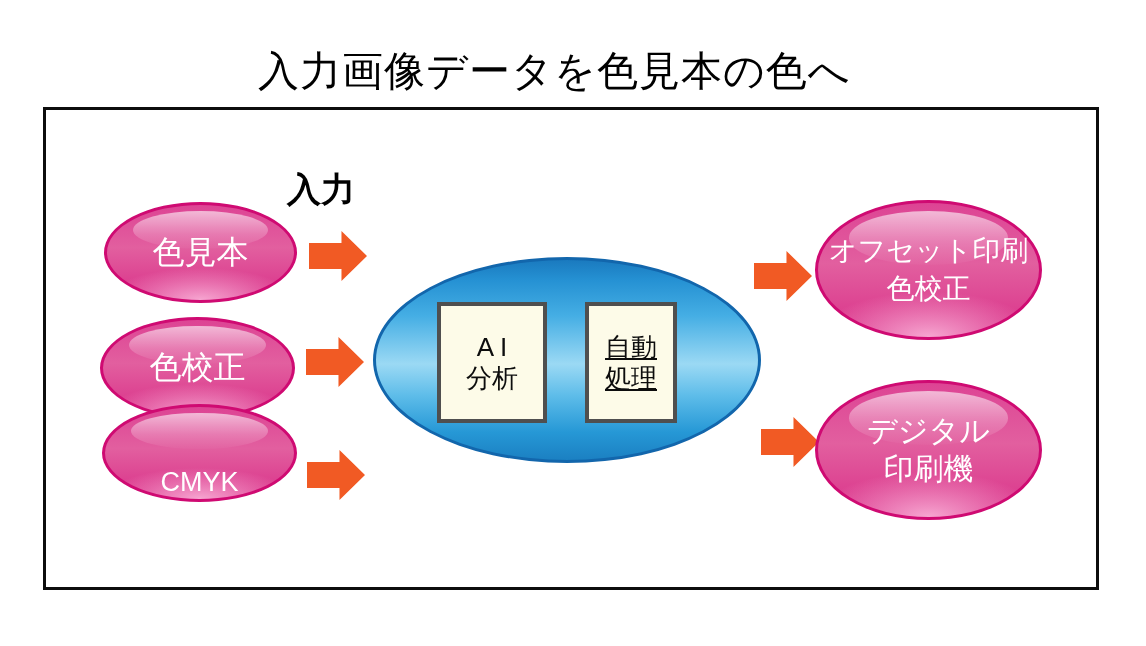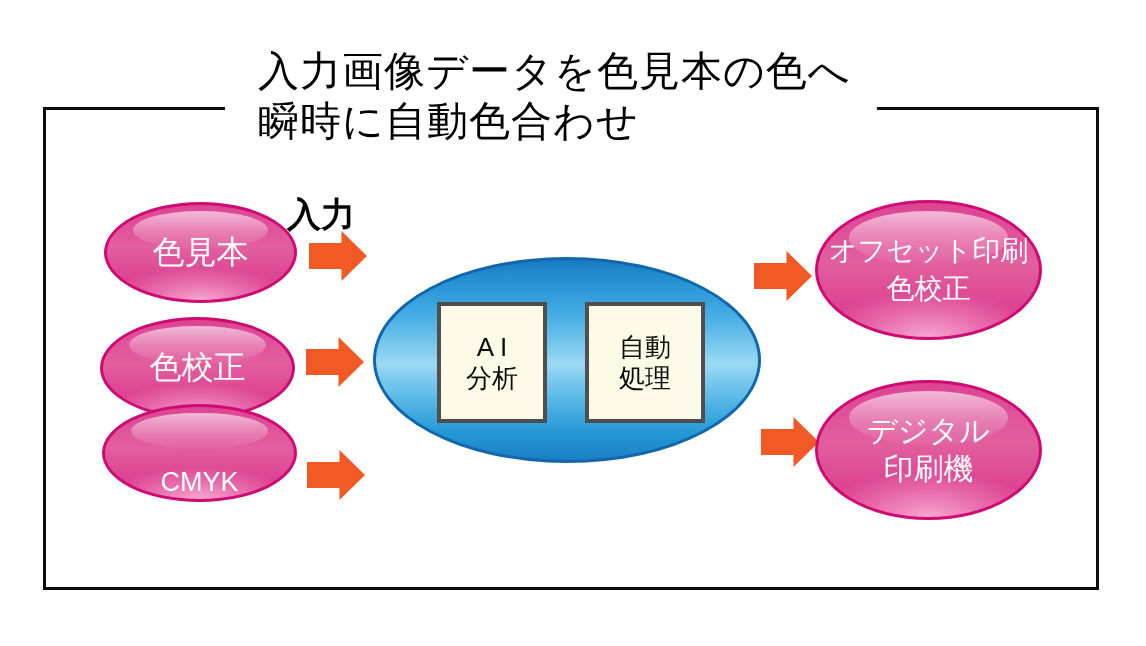--- a/index.html
+++ b/index.html
@@ -14,21 +14,21 @@
   }
   
   .title{
     position:absolute;left:225px;top:44px;z-index:3;background:#fff;
     padding:2px 26px 6px 33px;font-size:41px;line-height:50px;font-weight:normal;
     letter-spacing:1px;white-space:nowrap;
   }
   .small-label{
     position:absolute;z-index:4;font-size:34px;font-weight:bold;white-space:nowrap;
   }
-  #input-label{left:287px;top:192px;}
+  #input-label{left:287px;top:167px;}
   #center-heading{left:373px;top:198px;width:388px;text-align:center;font-size:36px;letter-spacing:2px;}
   
   .pink{
     position:absolute;z-index:2;border-radius:50%;
     border:3px solid #cf0a72;box-sizing:border-box;
     background:
       radial-gradient(ellipse 78% 52% at 50% 100%, rgba(248,173,213,.95) 0%, rgba(248,173,213,0) 65%),
       linear-gradient(180deg,#dd4494 0%,#e25f9f 45%,#d93088 100%);
     display:flex;flex-direction:column;align-items:center;justify-content:center;
     color:#fff;font-weight:normal;text-align:center;
@@ -60,32 +60,31 @@
     position:absolute;z-index:2;left:373px;top:257px;width:388px;height:206px;
     border-radius:50%;border:3px solid #1266ac;box-sizing:border-box;
     background:linear-gradient(180deg,#1a7abf 0%,#2591d3 10%,#45aee4 28%,#9bd9f4 52%,#5dbce9 68%,#2698d6 86%,#1b80c2 100%);
   }
   .proc-box{
     position:absolute;background:#fdfbe8;border:4px solid #4f4f4f;box-sizing:border-box;
     display:flex;flex-direction:column;align-items:center;justify-content:center;
     font-size:26px;line-height:31px;color:#0d0d0d;text-align:center;white-space:pre;
   }
   #ai-analysis-box{left:61px;top:42px;width:110px;height:121px;}
-  #auto-process-box{left:209px;top:42px;width:120px;height:121px;}
+  #auto-process-box{left:209px;top:42px;width:92px;height:121px;text-decoration:underline;}
 </style>
 </head>
 <body>
 
 <div id="stage">
 
   <div class="frame"></div>
 
   <div class="title">
     <span>入力画像データを色見本の色へ</span><br>
-    <span>瞬時に自動色合わせ</span>
   </div>
 
   <div class="small-label" id="input-label">入力</div>
 
   <div class="pink" id="node-color-sample">
     <div class="gloss"></div>
     <span>色見本</span>
   </div>
 
   <div class="pink" id="node-color-proof">

